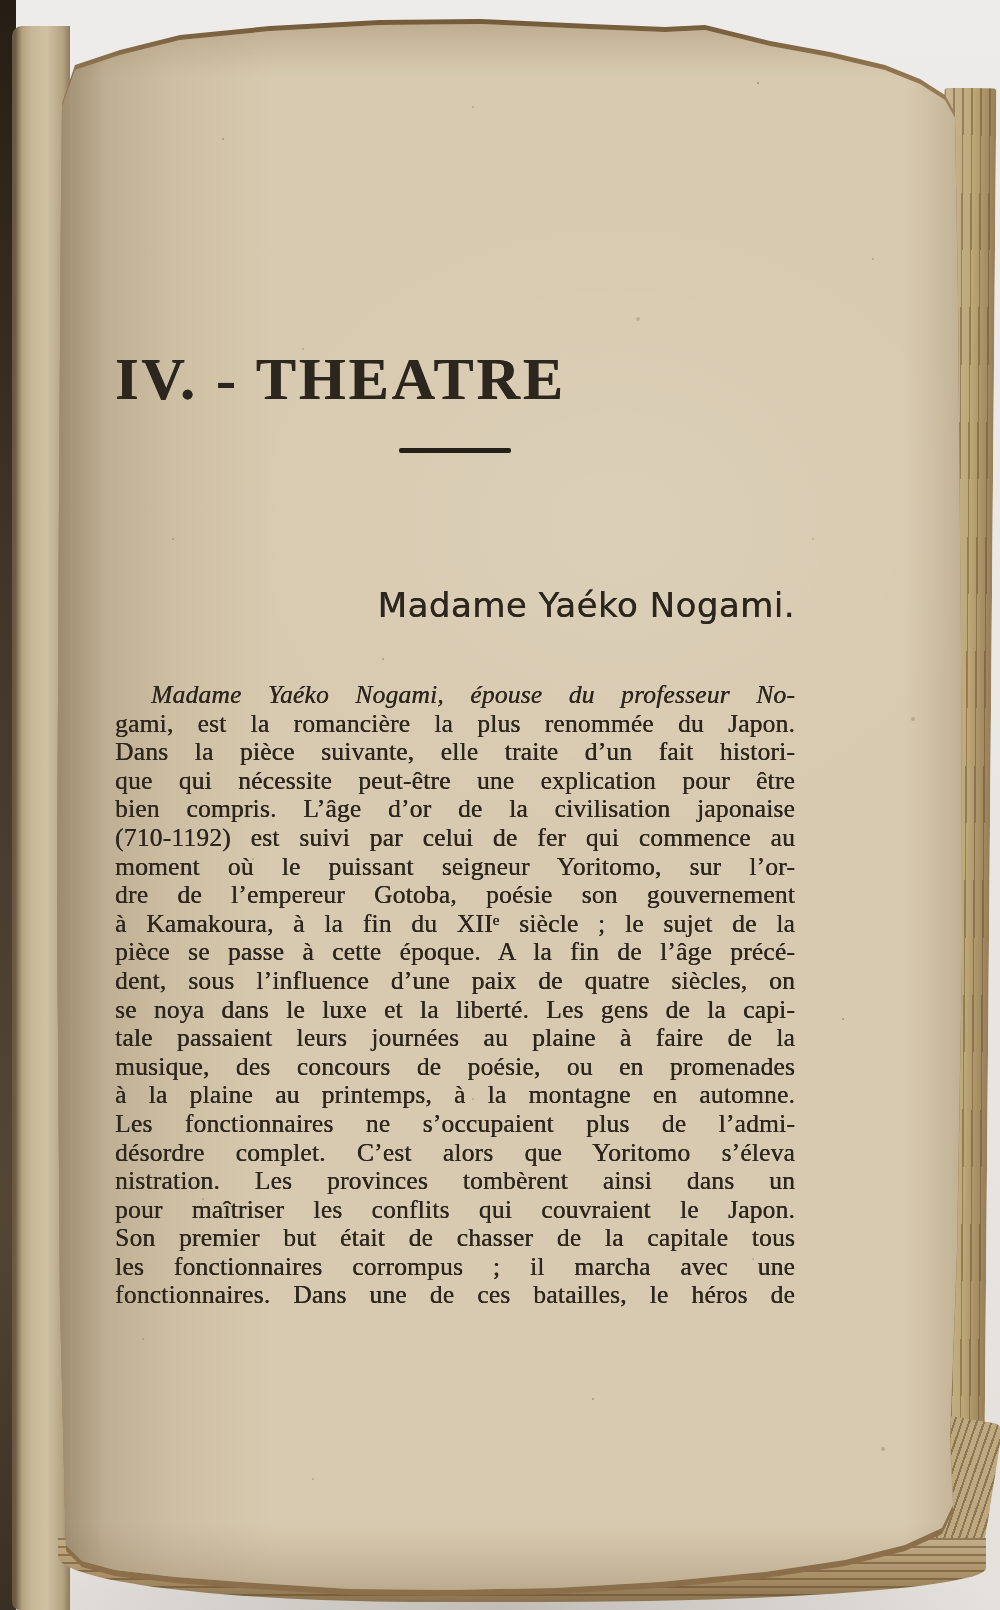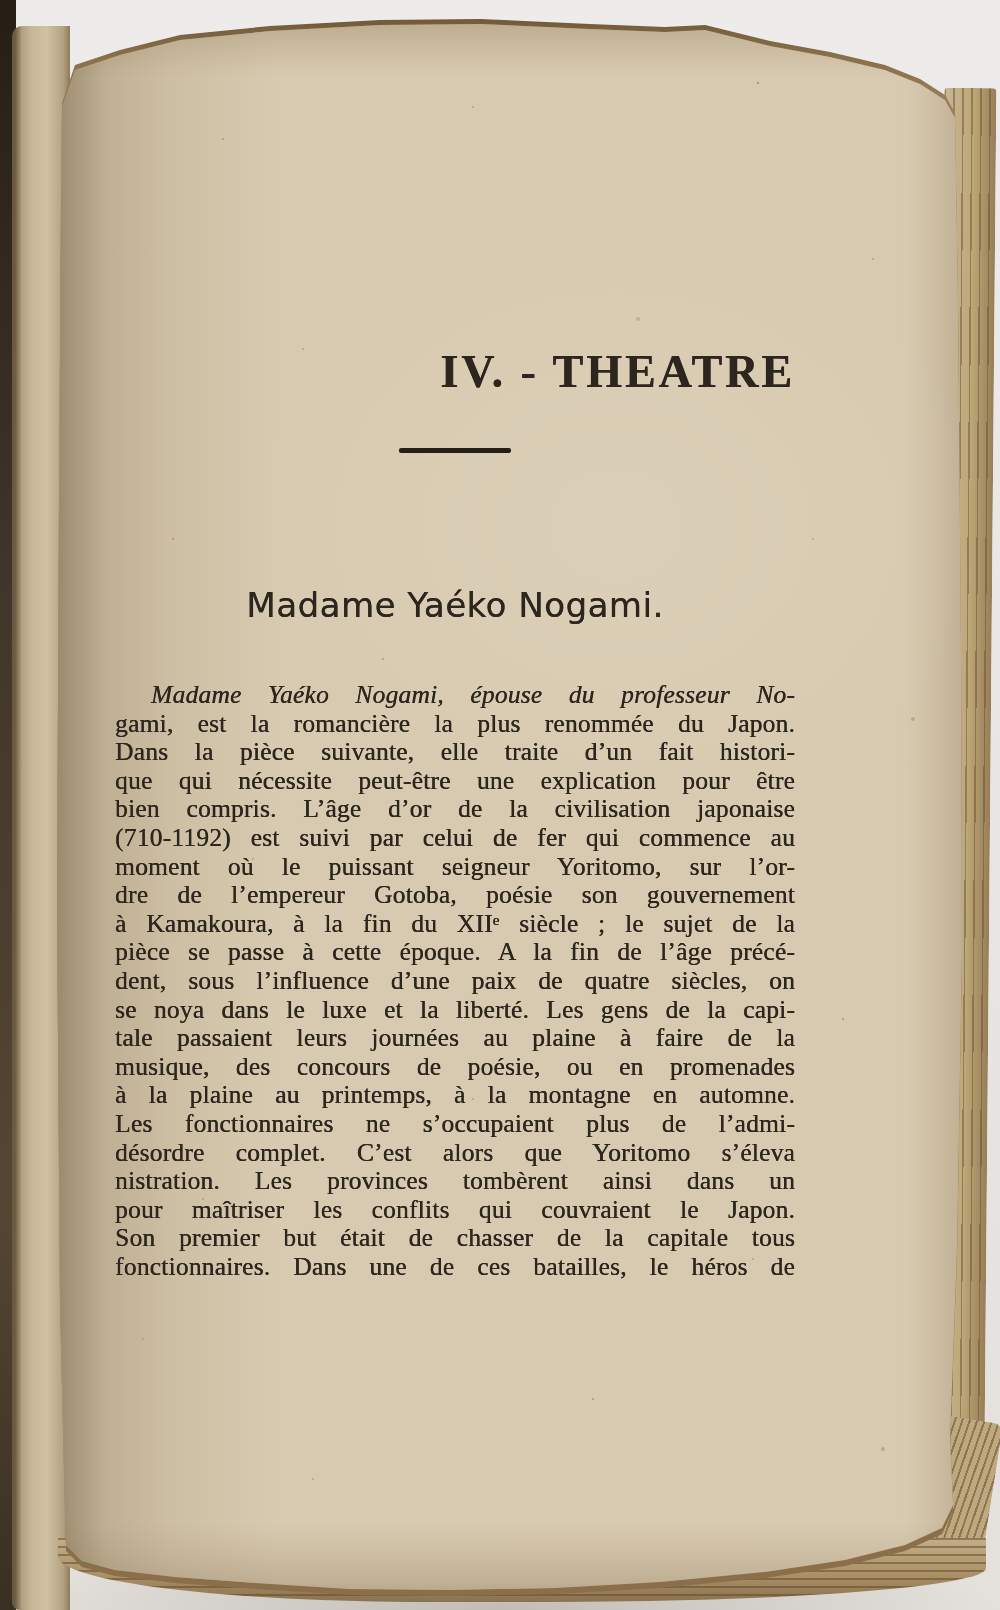--- a/index.html
+++ b/index.html
@@ -93,29 +93,29 @@
       330px 640px 0 0 rgba(90,62,32,.35),  860px 700px 0 1px rgba(120,90,55,.28),
       200px 840px 0 0 rgba(110,80,45,.35), 640px 880px 0 0 rgba(110,80,45,.28),
       790px 1000px 0 0 rgba(90,62,32,.40), 420px 1080px 0 0 rgba(110,80,45,.30),
       150px 1180px 0 0 rgba(110,80,45,.35), 700px 1240px 0 0 rgba(110,80,45,.30),
       540px 1380px 0 0 rgba(90,62,32,.38), 260px 1460px 0 0 rgba(110,80,45,.32),
       830px 1430px 0 1px rgba(120,90,55,.30), 90px 1320px 0 0 rgba(110,80,45,.30);
   }
   .content{ position:absolute; left:63px; top:0; width:680px; color:var(--ink); }
   .chapter-title{
     position:absolute; top:327px; left:0; width:100%;
-    text-align:right; font-weight:bold; font-size:46px; letter-spacing:3px;
+    text-align:left; font-weight:bold; font-size:60px; letter-spacing:3px;
     text-shadow:0.4px 0 0 currentColor;
   }
   .rule{
     position:absolute; top:430px; left:50%; transform:translateX(-50%);
     width:112px; height:4.5px; background:#241f18; border-radius:2px;
   }
   .section-heading{
-    position:absolute; top:567px; left:0; width:100%; text-align:center;
+    position:absolute; top:567px; left:0; width:100%; text-align:right;
     font-family:"DejaVu Sans","Liberation Sans",sans-serif;
     font-size:34px; letter-spacing:.5px; text-shadow:0.3px 0 0 currentColor;
   }
   .para{ position:absolute; top:663px; left:0; width:680px; }
   .para-line{
     font-size:25.5px; line-height:28.6px; letter-spacing:.2px;
     text-align:justify; text-align-last:justify; white-space:nowrap;
     text-shadow:0.35px 0 0 currentColor;
   }
   .para-line:first-child{ padding-left:36px;font-style:italic; }
@@ -151,17 +151,18 @@
           <div class="para-line">dent, sous l’influence d’une paix de quatre siècles, on</div>
           <div class="para-line">se noya dans le luxe et la liberté. Les gens de la capi-</div>
           <div class="para-line">tale passaient leurs journées au plaine à faire de la</div>
           <div class="para-line">musique, des concours de poésie, ou en promenades</div>
           <div class="para-line">à la plaine au printemps, à la montagne en automne.</div>
           <div class="para-line">Les fonctionnaires ne s’occupaient plus de l’admi-</div>
           <div class="para-line">désordre complet. C’est alors que Yoritomo s’éleva</div>
           <div class="para-line">nistration. Les provinces tombèrent ainsi dans un</div>
           <div class="para-line">pour maîtriser les conflits qui couvraient le Japon.</div>
           <div class="para-line">Son premier but était de chasser de la capitale tous</div>
+          <div class="para-line">les fonctionnaires corrompus ; il marcha avec une</div>
           <div class="para-line">fonctionnaires. Dans une de ces batailles, le héros de</div>
         </div>
     </div>
   </div>
 </div>
 
 </body></html>

